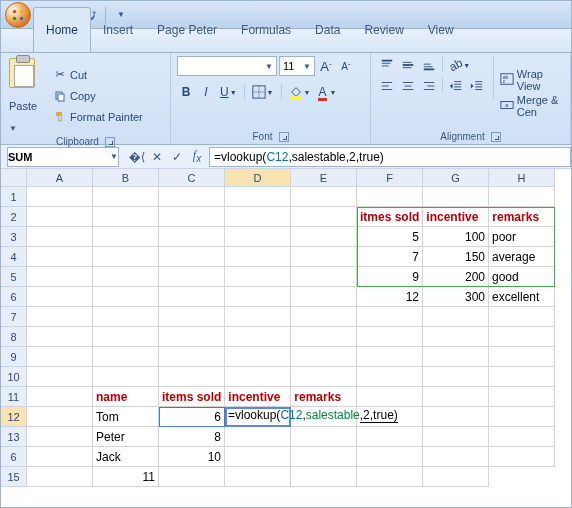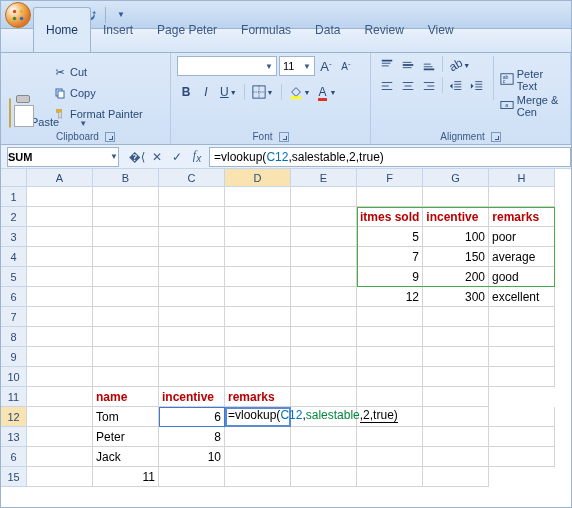--- a/index.html
+++ b/index.html
@@ -16,21 +16,21 @@
 .tab{padding:15px 12px;font-size:12px;color:#3b5a86;cursor:pointer}
 .tab.active{background:#dce9f9;border:1px solid #9db4d1;border-bottom:none;border-radius:3px 3px 0 0;color:#1a3a66;font-weight:500}
 
 .ribbon{height:92px;background:linear-gradient(#dce9f9,#cfe0f5);display:flex;border-bottom:1px solid #9db4d1}
 .group{border-right:1px solid #b6cce6;padding:3px 6px 1px;display:flex;flex-direction:column;justify-content:space-between}
 .group-body{display:flex;gap:4px;flex:1}
 .group-label{font-size:10px;color:#3b5a86;text-align:center;padding:1px 0;display:flex;justify-content:center;align-items:center;gap:6px}
 .dlg-launcher{width:10px;height:10px;border:1px solid #7a9ac2;position:relative}
 .dlg-launcher:after{content:"";position:absolute;right:1px;bottom:1px;width:3px;height:3px;border-right:1px solid #3b5a86;border-bottom:1px solid #3b5a86}
 
-.paste-btn{width:42px;display:flex;flex-direction:row;align-items:flex-end;gap:20px;padding:2px}
+.paste-btn{width:42px;display:flex;flex-direction:column;align-items:flex-start;gap:12px;padding:2px}
 .paste-icon{width:26px;height:30px;background:#f7e9b8;border:1px solid #c9a84a;position:relative;border-radius:2px}
 .paste-icon:before{content:"";position:absolute;top:-4px;left:6px;width:12px;height:6px;background:#c9c9c9;border:1px solid #888;border-radius:2px}
 .paste-icon:after{content:"";position:absolute;top:6px;left:4px;width:18px;height:20px;background:#fff;border:1px solid #aaa}
 .paste-lbl{font-size:11px;color:#2a4a78}
 .mini-row{display:flex;align-items:center;gap:3px;font-size:11px;color:#2a4a78;height:20px}
 .mini-icon{width:14px;height:14px;display:flex;align-items:center;justify-content:center}
 
 .font-row{display:flex;gap:2px;align-items:center;margin-bottom:3px}
 .combo{height:20px;border:1px solid #9db4d1;background:#fff;display:flex;align-items:center;padding:0 3px;font-size:11px}
 .combo .dd{margin-left:auto;color:#3b5a86;font-size:8px}
@@ -292,21 +292,21 @@
         </div>
       </div>
       <div class="sep" style="height:44px"></div>
       <div class="align-col" style="justify-content:center;gap:6px">
         <div class="mini-row">
             <span class="wrap-icon"><svg viewBox="0 0 16 16">
                 <rect x="1" y="2" width="14" height="12" fill="none" stroke="#2a4a78"></rect>
                 <text x="3" y="8" font-size="6" fill="#2a4a78">ab</text>
                 <text x="3" y="13" font-size="6" fill="#2a4a78">c</text>
               </svg></span>
-            <span>Peter Text</span>
+            <span>Wrap View</span>
           </div>
         <div class="mini-row">
             <span class="merge-icon"><svg viewBox="0 0 16 16">
                 <rect x="1" y="4" width="14" height="8" fill="none" stroke="#2a4a78"></rect>
                 <text x="6" y="10" font-size="6" fill="#2a4a78">a</text>
               </svg></span>
             <span>Merge &amp; Cen</span>
           </div>
       </div>
     </div>
@@ -465,20 +465,21 @@
         <div class="cell"></div>
         <div class="cell"></div>
         <div class="cell"></div>
         <div class="cell"></div>
         <div class="cell"></div>
       </div>
       <div class="row">
         <div class="rn">11</div>
         <div class="cell"></div>
         <div class="cell hdr">name</div>
+        <div class="cell hdr">items sold</div>
         <div class="cell hdr">incentive</div>
         <div class="cell hdr">remarks</div>
         <div class="cell"></div>
         <div class="cell"></div>
         <div class="cell"></div>
       </div>
       <div class="row">
         <div class="rn sel">12</div>
         <div class="cell"></div>
         <div class="cell ">Tom</div>

